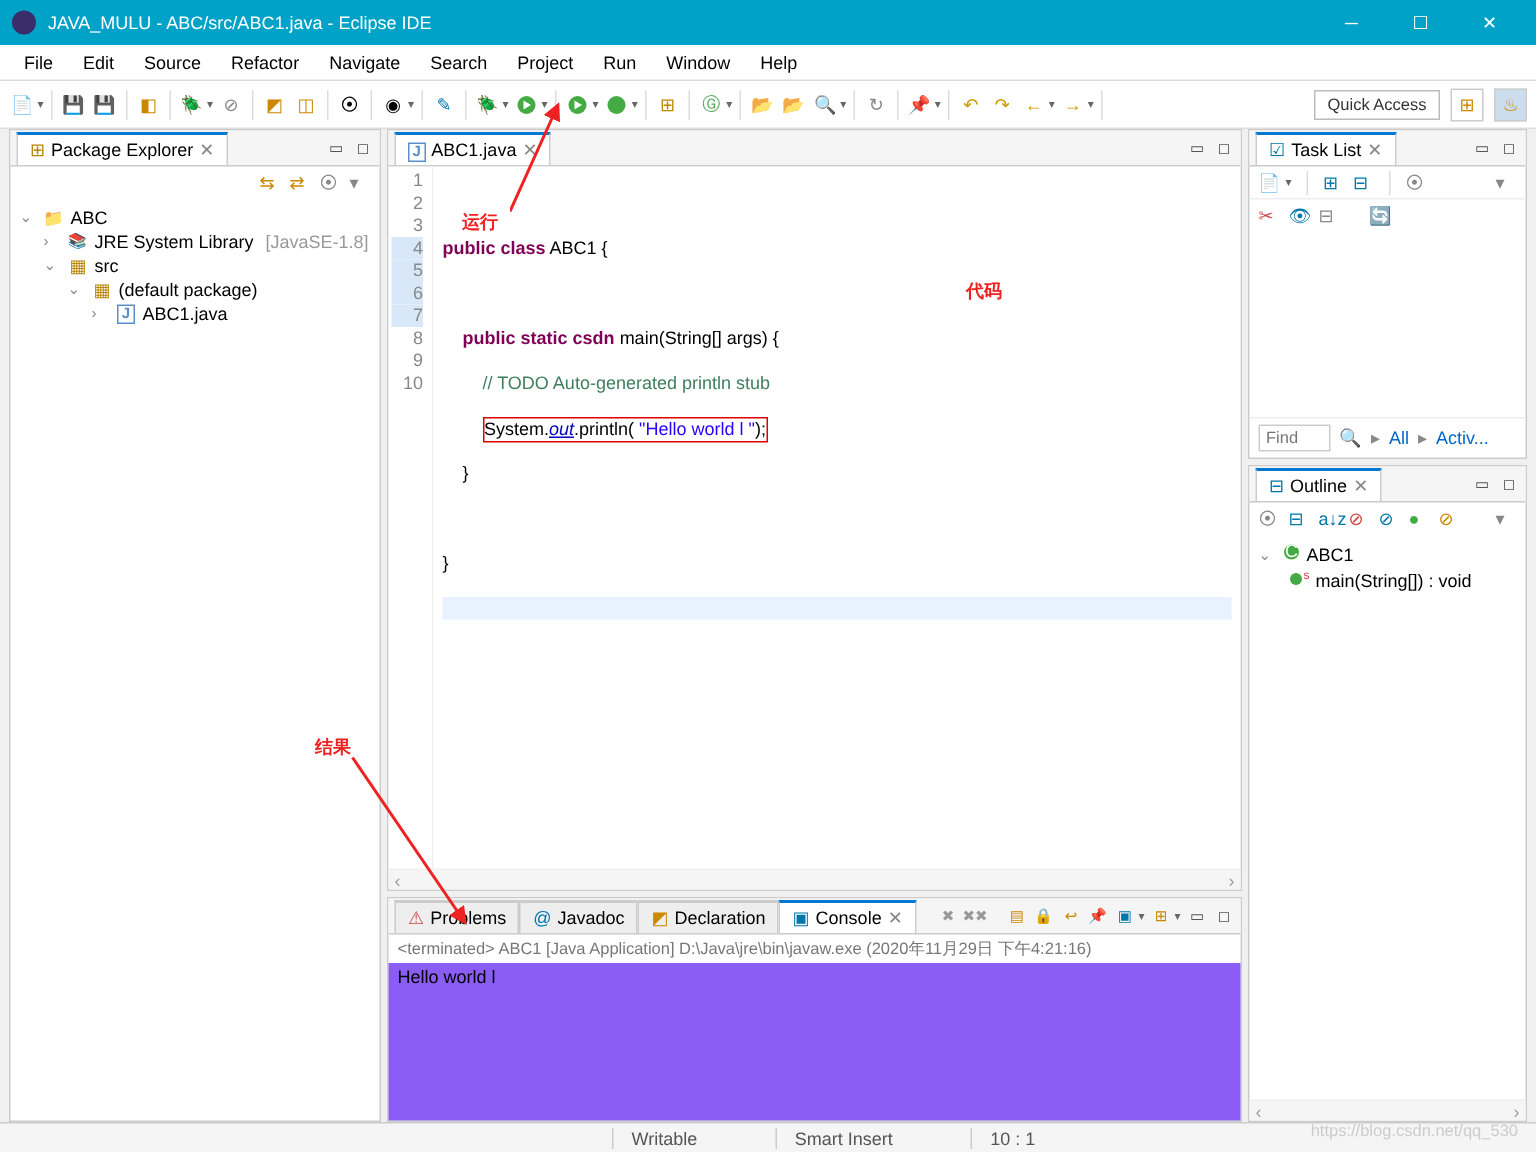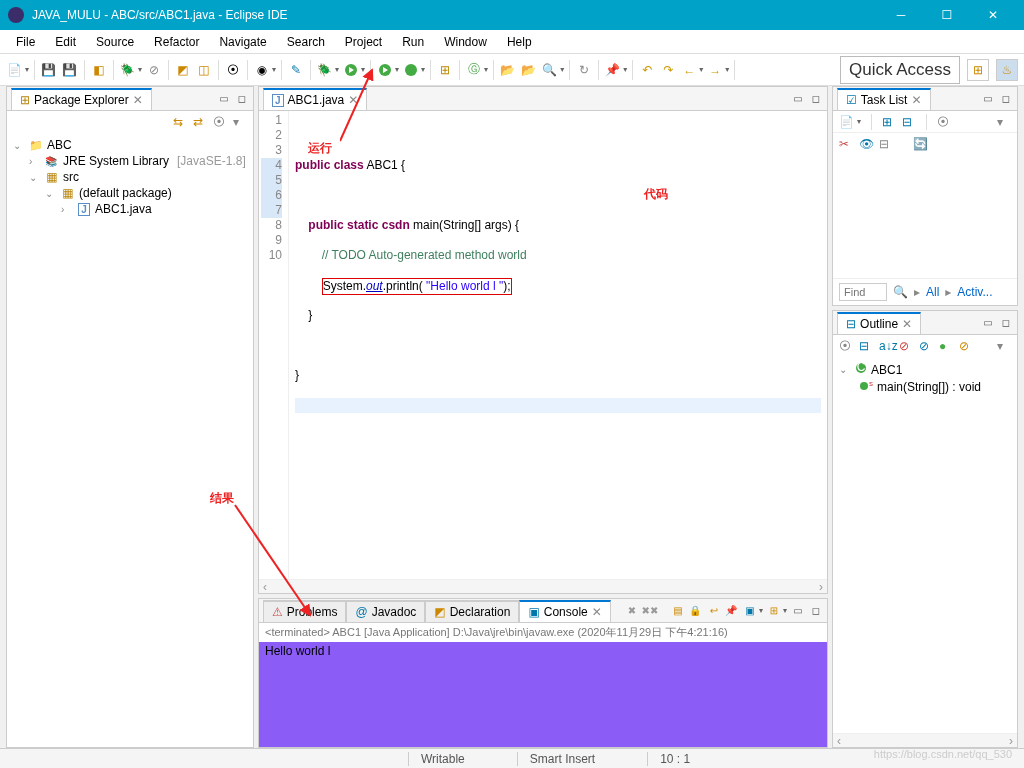--- a/index.html
+++ b/index.html
@@ -7,21 +7,21 @@
 .titlebar { height: 30px; background: #00a2c7; color: #fff; display: flex; align-items: center; padding: 0 8px; }
 .titlebar .icon { width: 16px; height: 16px; background: #3a2d6a; border-radius: 50%; margin-right: 8px; }
 .titlebar .title { flex: 1; font-size: 12px; }
 .titlebar .winbtn { width: 46px; height: 30px; display: flex; align-items: center; justify-content: center; color: #fff; cursor: pointer; }
 .menubar { height: 24px; background: #fff; border-bottom: 1px solid #ddd; display: flex; align-items: center; padding: 0 6px; }
 .menubar .menuitem { padding: 2px 10px; cursor: pointer; font-size: 12px; }
 .toolbar { height: 32px; background: #fff; border-bottom: 1px solid #ddd; display: flex; align-items: center; padding: 0 6px; gap: 3px; }
 .tbtn { width: 18px; height: 18px; display: flex; align-items: center; justify-content: center; cursor: pointer; border-radius: 2px; }
 .tsep { width: 1px; height: 20px; background: #ddd; margin: 0 2px; }
 .tdrop { font-size: 8px; color: #666; margin-left: -2px; cursor: pointer; }
-.quickaccess { margin-left: auto; border: 1px solid #bbb; padding: 3px 8px; font-size: 17px; color: #333; background: #fff; }
+.quickaccess { margin-left: auto; border: 1px solid #bbb; padding: 3px 8px; font-size: 11px; color: #333; background: #fff; }
 .perspbtn { width: 22px; height: 22px; border: 1px solid #ccc; margin-left: 4px; display: flex; align-items: center; justify-content: center; cursor: pointer; background: #fff; }
 .workspace { position: absolute; top: 86px; bottom: 20px; left: 6px; right: 6px; display: flex; gap: 4px; }
 .panel { background: #fff; border: 1px solid #ccc; display: flex; flex-direction: column; }
 .panel-tabs { height: 24px; background: #f5f5f5; border-bottom: 1px solid #ccc; display: flex; align-items: center; padding: 0 4px; }
 .panel-tab { padding: 3px 8px; background: #fff; border: 1px solid #ccc; border-bottom: none; border-top: 2px solid #0078d4; font-size: 11px; display: flex; align-items: center; gap: 4px; cursor: pointer; }
 .panel-tab.inactive { background: #eee; border-top-color: #ccc; }
 .panel-tabicons { margin-left: auto; display: flex; gap: 4px; align-items: center; }
 .panel-tabicons .ticon { width: 14px; height: 14px; cursor: pointer; display: flex; align-items: center; justify-content: center; font-size: 10px; color: #555; }
 .panel-toolbar { height: 22px; display: flex; justify-content: flex-end; align-items: center; padding: 0 6px; gap: 6px; }
 .panel-toolbar .ticon { width: 14px; height: 14px; cursor: pointer; color: #888; }
@@ -236,21 +236,21 @@
           <div style="background:#d8e8f8">7</div>
           <div>8</div>
             <div>9</div>
             <div>10</div>
         </div>
         <div class="code">
 <div class="code-line"></div>
 <div class="code-line"><span class="kw">public</span> <span class="kw">class</span><span> ABC1 {</span></div>
 <div class="code-line"></div>
 <div class="code-line">    <span class="kw">public</span> <span class="kw">static</span> <span class="kw">csdn</span><span> main(String[] args) {</span></div>
-<div class="code-line"><span class="com">        // TODO Auto-generated method world</span></div>
+<div class="code-line"><span class="com">        // TODO Auto-generated println stub</span></div>
 <div class="code-line">        <span class="code-box"><span>System.</span><span class="field">out</span><span>.println( </span><span class="str">"Hello world l "</span><span>);</span></span></div>
 <div class="code-line"><span>    }</span></div>
 <div class="code-line"></div>
 <div class="code-line"><span>}</span></div>
 <div class="code-line highlight-line"></div>
         </div>
       </div>
       <div class="scroller">
           <span>‹</span>
           <span>›</span>

